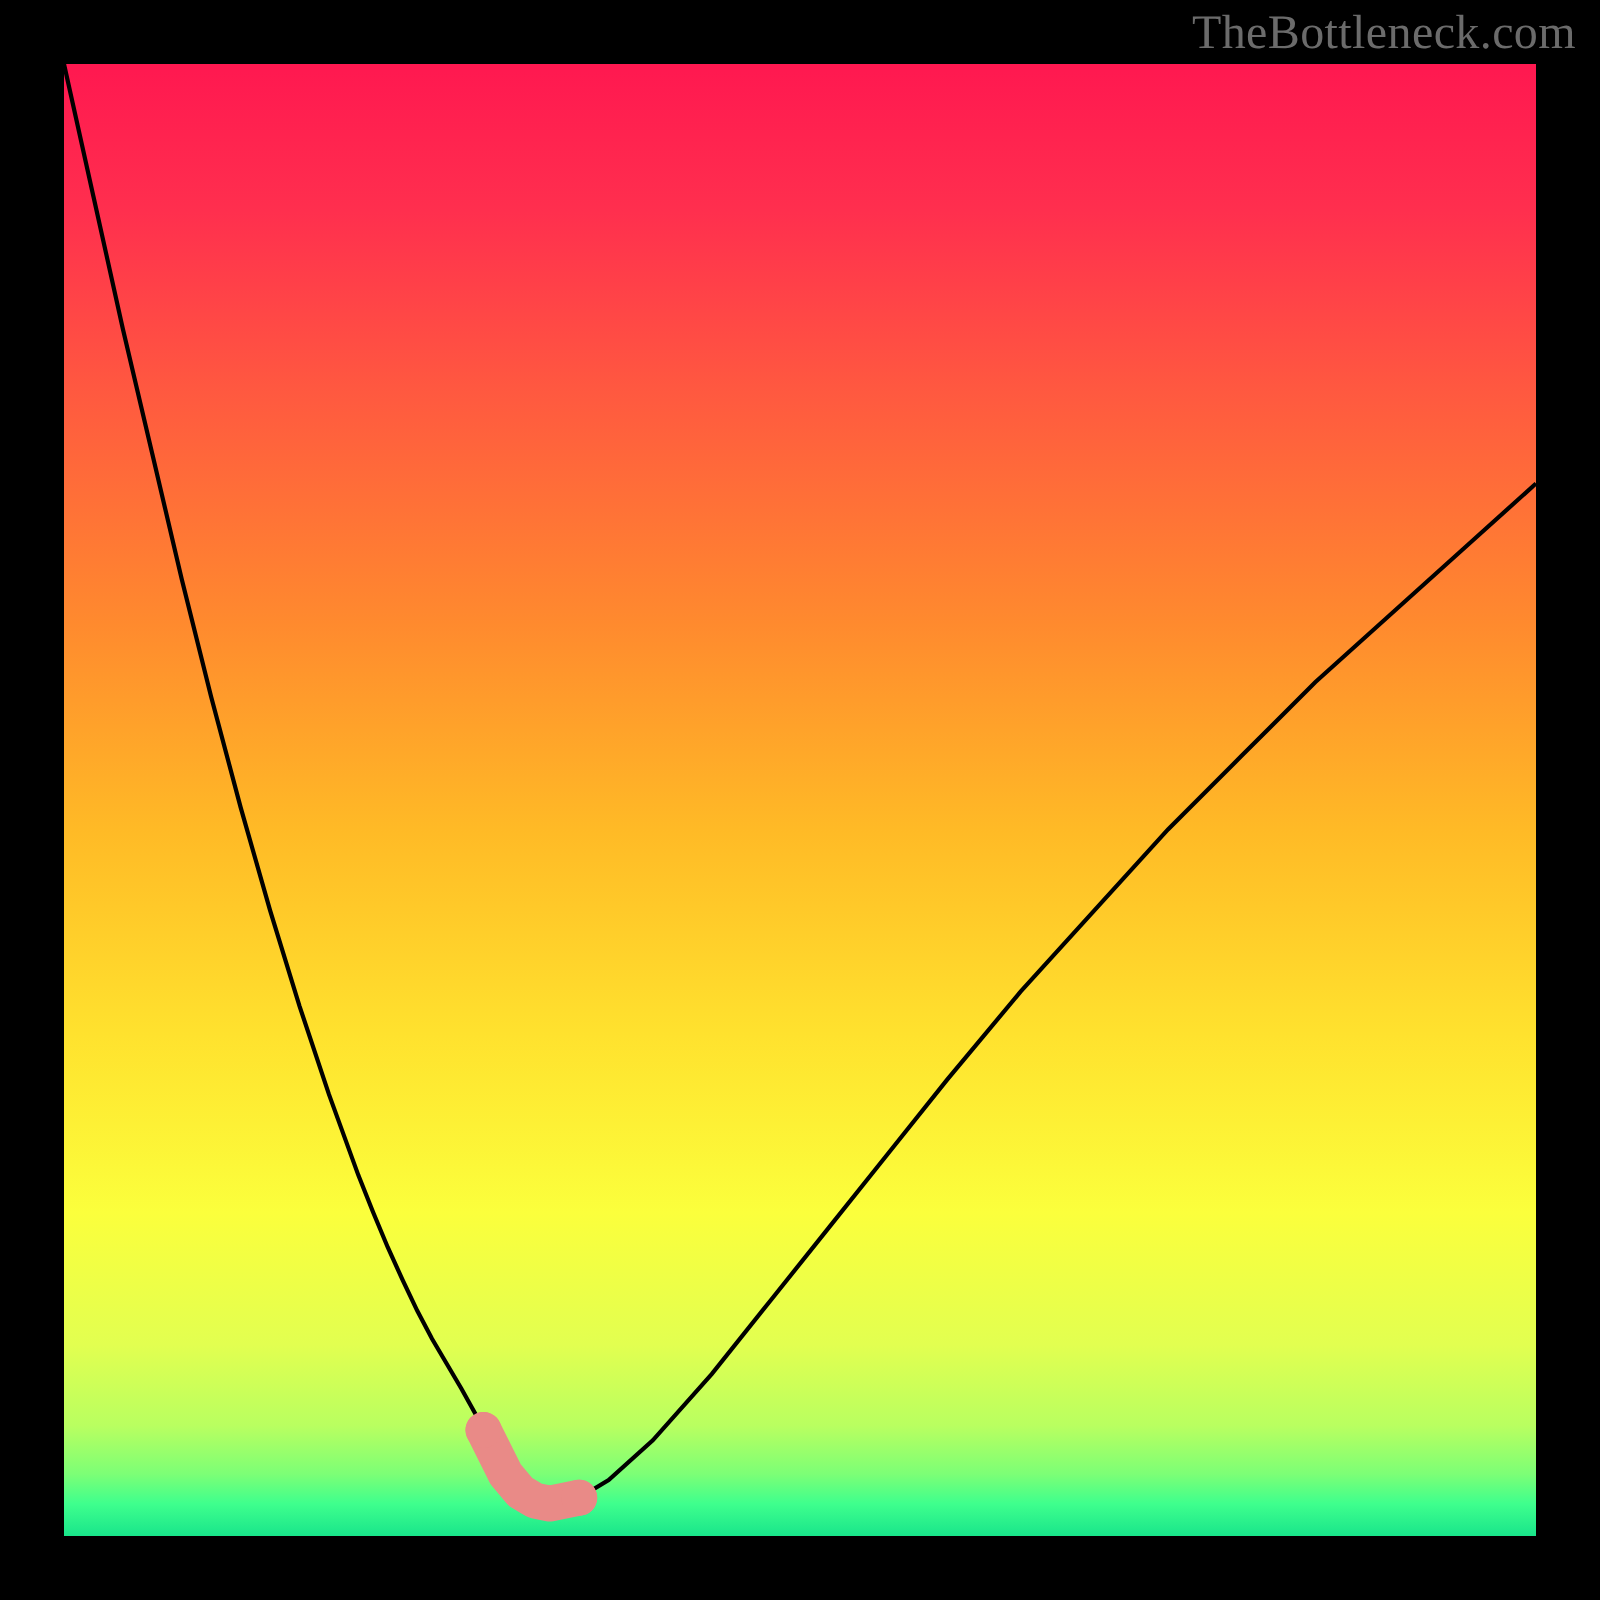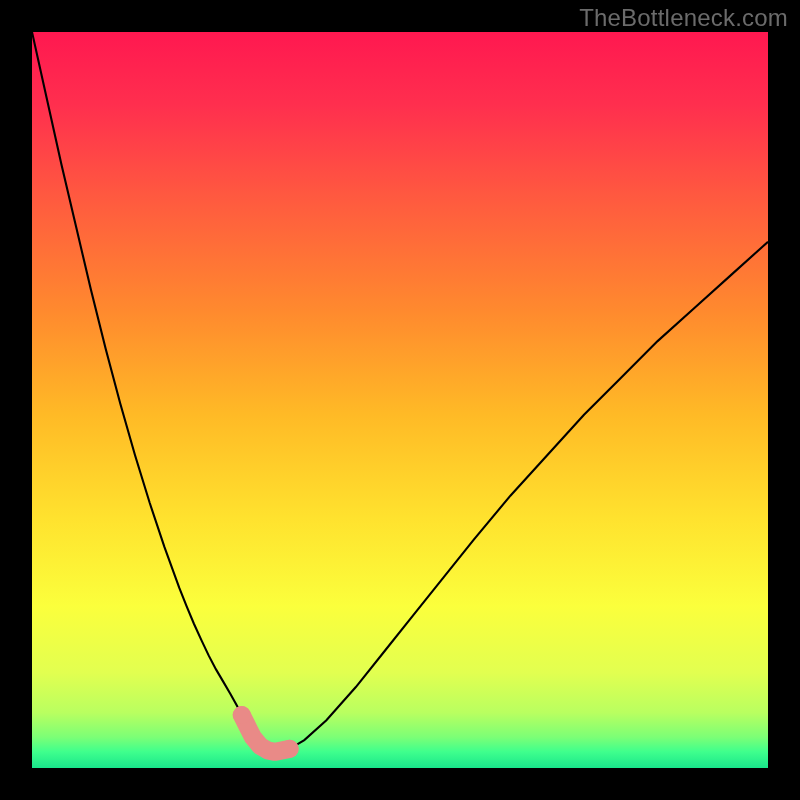--- a/index.html
+++ b/index.html
@@ -12,21 +12,21 @@
   }
   .stage {
     position: relative;
     width: 800px;
     height: 800px;
   }
   .watermark {
     position: absolute;
     top: 4px;
     right: 12px;
-    font-family: Liberation Sans, sans-serif;
+    font-family: Liberation Serif, serif;
     font-size: 24px;
     color: #6b6b6b;
     letter-spacing: 0.2px;
     z-index: 20;
   }
   svg {
     position: absolute;
     left: 0;
     top: 0;
   }

